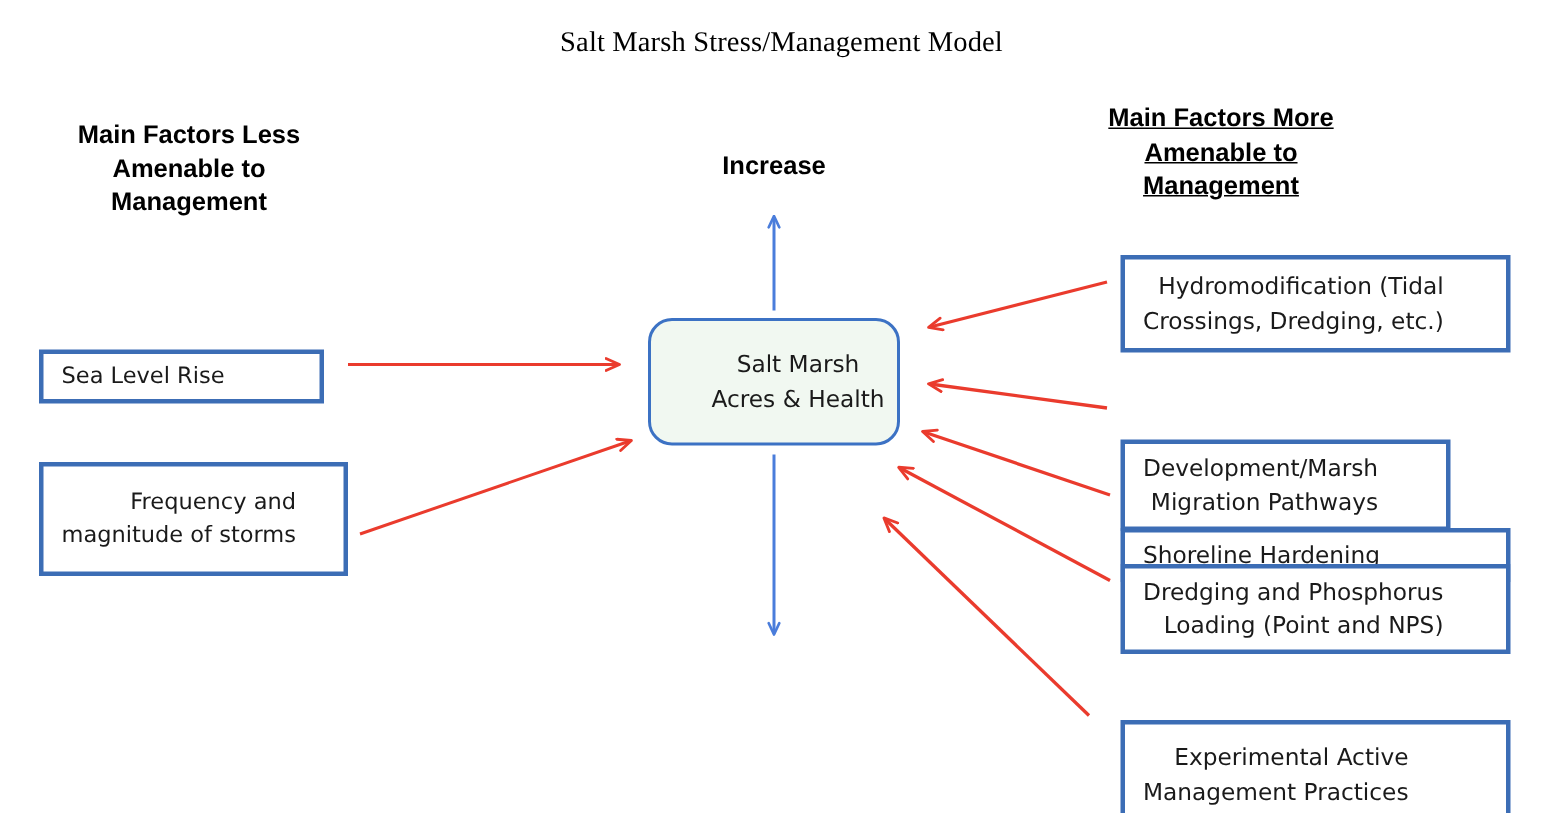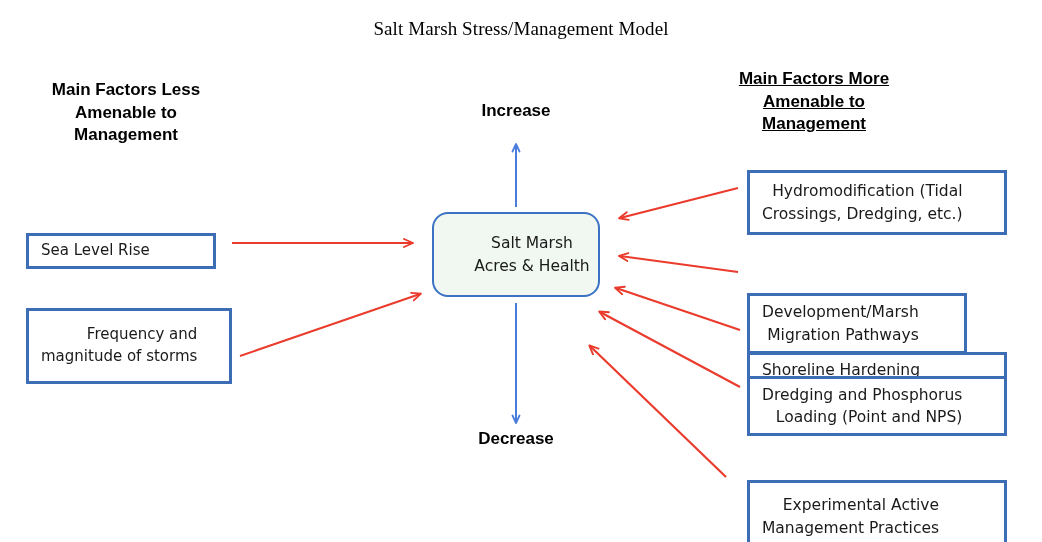--- a/index.html
+++ b/index.html
@@ -133,21 +133,20 @@
     <line x1="240" y1="356" x2="420" y2="294" stroke="#ea3b2d" stroke-width="2" marker-end="url(#red-head)"></line>
 
     <line x1="738" y1="188" x2="620" y2="218" stroke="#ea3b2d" stroke-width="2.2" marker-end="url(#red-head)"></line>
     <line x1="738" y1="272" x2="620" y2="256" stroke="#ea3b2d" stroke-width="2.2" marker-end="url(#red-head)"></line>
     <line x1="740" y1="330" x2="616" y2="288" stroke="#ea3b2d" stroke-width="2.2" marker-end="url(#red-head)"></line>
     <line x1="740" y1="387" x2="600" y2="312" stroke="#ea3b2d" stroke-width="2.2" marker-end="url(#red-head)"></line>
     <line x1="726" y1="477" x2="590" y2="346" stroke="#ea3b2d" stroke-width="2.2" marker-end="url(#red-head)"></line>
   </svg>
 
   <div class="axis-label" id="label-increase">Increase</div>
-  <div class="axis-label" id="label-decrease">Decrease</div>
 
   <div id="center-node">
     <span class="label">Salt Marsh
 Acres &amp; Health</span>
   </div>
 
   <div class="factor-box left-box" style="left:26px; top:233px; width:190px; height:36px;">
     <span class="label">Sea Level Rise</span>
   </div>
   <div class="factor-box left-box" style="left:26px; top:308px; width:206px; height:76px;">

